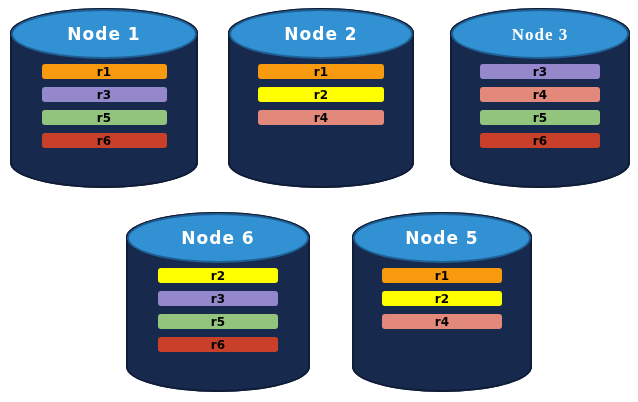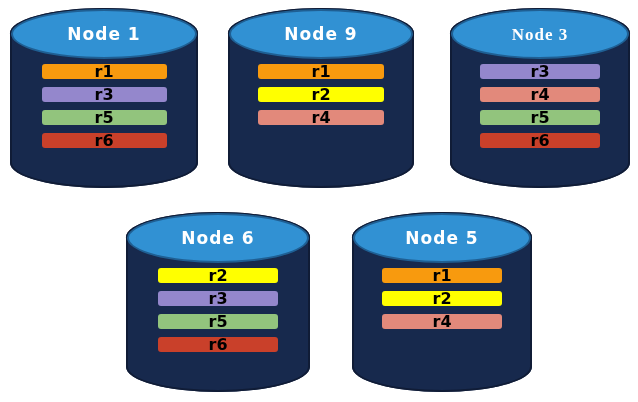--- a/index.html
+++ b/index.html
@@ -101,21 +101,21 @@
     justify-content: center;
     box-sizing: border-box;
     margin-bottom: 8px;
   }
 
   .replica:last-child {
     margin-bottom: 0;
   }
 
   .replica-label {
-    font-size: 16px;
+    font-size: 12px;
     font-weight: bold;
     color: #000000;
     line-height: 1;
     user-select: none;
   }
 </style>
 </head>
 <body>
 
 <div id="canvas" style="background: rgb(255, 255, 255);">
@@ -137,21 +137,21 @@
         </div>
         <div class="replica" style="width: 125px; background: rgb(201, 64, 42);">
           <span class="replica-label">r6</span>
         </div>
       </div>
     </div>
     <div class="node" style="left: 228px; top: 8px; width: 186px; height: 180px;">
       <div class="cyl-body" style="background: rgb(23, 41, 77);"></div>
       <div class="cyl-outline" style="border-color: rgb(16, 28, 54);"></div>
       <div class="cyl-top" style="background: rgb(49, 145, 211);">
-        <div class="node-label" style="color: rgb(255, 255, 255);">Node  9</div>
+        <div class="node-label" style="color: rgb(255, 255, 255);">Node  2</div>
       </div>
       <div class="replica-list" style="top: 56px;">
         <div class="replica" style="width: 126px; background: rgb(248, 154, 14);">
           <span class="replica-label">r1</span>
         </div>
         <div class="replica" style="width: 126px; background: rgb(255, 255, 0);">
           <span class="replica-label">r2</span>
         </div>
         <div class="replica" style="width: 126px; background: rgb(226, 137, 123);">
           <span class="replica-label">r4</span>

